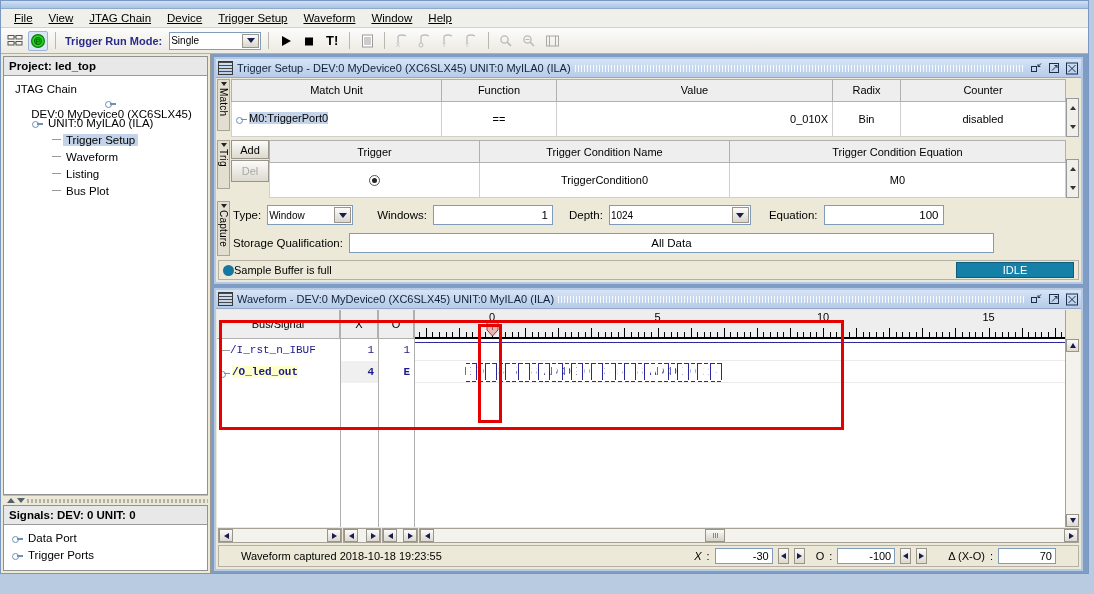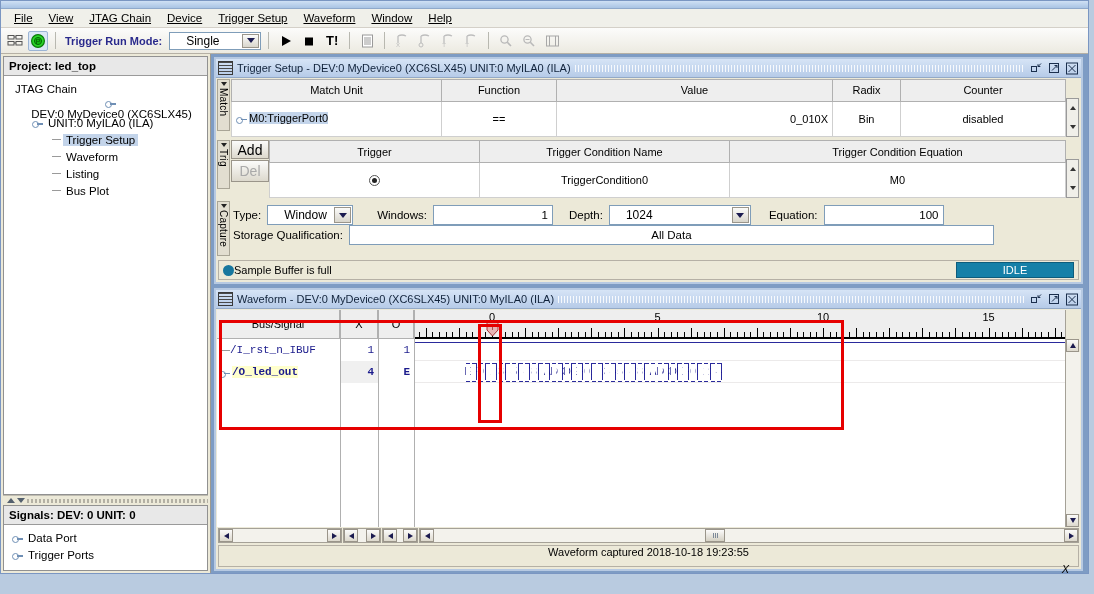--- a/index.html
+++ b/index.html
@@ -41,21 +41,21 @@
     display:flex; align-items:center; padding:0 4px; gap:3px;
   }
   .tb-btn{
     width:20px;height:20px;display:flex;align-items:center;justify-content:center;
     border:1px solid transparent;border-radius:2px;
   }
   .tb-sep{ width:1px;height:17px;background:#b8b8b0;margin:0 4px; }
   .tb-label{ color:#2a2a8c; font-size:11px; font-weight:bold; margin:0 4px 0 2px; white-space:nowrap;}
   .combo{
     height:18px;background:#fff;border:1px solid #7f9db9;
-    display:flex;align-items:center;font-size:12px;padding-left:16px;color:#000;
+    display:flex;align-items:center;font-size:10px;padding-left:1px;color:#000;
     position:relative;
   }
   .combo .arrowbox{
     position:absolute;right:1px;top:1px;bottom:1px;width:17px;
     background:linear-gradient(to bottom,#fbfbfa,#d9d6cc);
     border:1px solid #9a958a;
     display:flex;align-items:center;justify-content:center;
   }
   .caret-d{ width:0;height:0;border-left:4px solid transparent;border-right:4px solid transparent;border-top:5px solid #1b1b50;}
   
@@ -149,21 +149,21 @@
   .greyed{color:#a9a9a9;}
   .sel-cell{background:#c3d4ea;}
   .spinbox{
     width:13px;border:1px solid #9a9a9a;background:#f0efe9;display:flex;flex-direction:column;flex:0 0 auto;
   }
   .spinbox div{flex:1;display:flex;align-items:center;justify-content:center;}
   .sp-up{width:0;height:0;border-left:3px solid transparent;border-right:3px solid transparent;border-bottom:4px solid #333;}
   .sp-dn{width:0;height:0;border-left:3px solid transparent;border-right:3px solid transparent;border-top:4px solid #333;}
   .btn3d{
     border:1px solid #9a958a;background:linear-gradient(to bottom,#fbfbfa,#ddd9cd);
-    font-size:14px;text-align:center;color:#000;
+    font-size:11px;text-align:center;color:#000;
   }
   .btn3d.dis{color:#a9a9a9;}
   .field{
     background:#fff;border:1px solid #7f9db9;height:18px;display:flex;align-items:center;
     font-size:11.5px;color:#000;padding:0 4px;
   }
   .lbl{font-size:11.5px;color:#000;white-space:nowrap;}
   
   .statusrow{
     display:flex;align-items:center;height:20px;background:#ece9d8;
@@ -213,21 +213,21 @@
   .thumb{
     position:absolute;top:0;bottom:0;background:linear-gradient(to bottom,#fbfbfa,#d5d1c4);
     border:1px solid #9a958a;
   }
   .thumb::after{
     content:"";position:absolute;left:50%;top:3px;bottom:3px;width:5px;margin-left:-2px;
     background:repeating-linear-gradient(to right,#7d8a99 0 1px,transparent 1px 2px);
   }
   .wstat{
     height:22px;background:#ece9d8;border:1px solid #b5b0a5;margin:2px;
-    display:flex;align-items:center;padding:0 9px;gap:5px;font-size:11px;color:#000;flex-direction:column;
+    display:flex;align-items:center;padding:0 22px;gap:5px;font-size:11px;color:#000;
   }
   .numfield{
     width:58px;height:16px;background:#fff;border:1px solid #7f9db9;
     display:flex;align-items:center;justify-content:flex-end;padding-right:3px;font-size:11px;
   }
   .miniarr{
     width:11px;height:16px;background:linear-gradient(to bottom,#fbfbfa,#ddd9cd);
     border:1px solid #9a958a;display:flex;align-items:center;justify-content:center;flex:0 0 auto;
   }
   
@@ -556,21 +556,21 @@
                 <span>1024</span>
                 <span class="arrowbox">
                     <span class="caret-d"></span>
                   </span>
               </div>
               <span class="lbl" style="margin-left:12px;">Equation:</span>
               <div class="field" style="width:120px;height:20px;justify-content:flex-end;">
                 <span>100</span>
               </div>
             </div>
-            <div style="display:flex;align-items:center;gap:6px;">
+            <div style="display:flex;align-items:center;gap:6px;margin-top:8px;">
               <span class="lbl">Storage Qualification:</span>
               <div class="field" style="width:645px;height:20px;justify-content:center;">
                 <span>All Data</span>
               </div>
             </div>
           </div>
         </div>
 
         <div class="statusrow">
           <span class="dot"></span>

